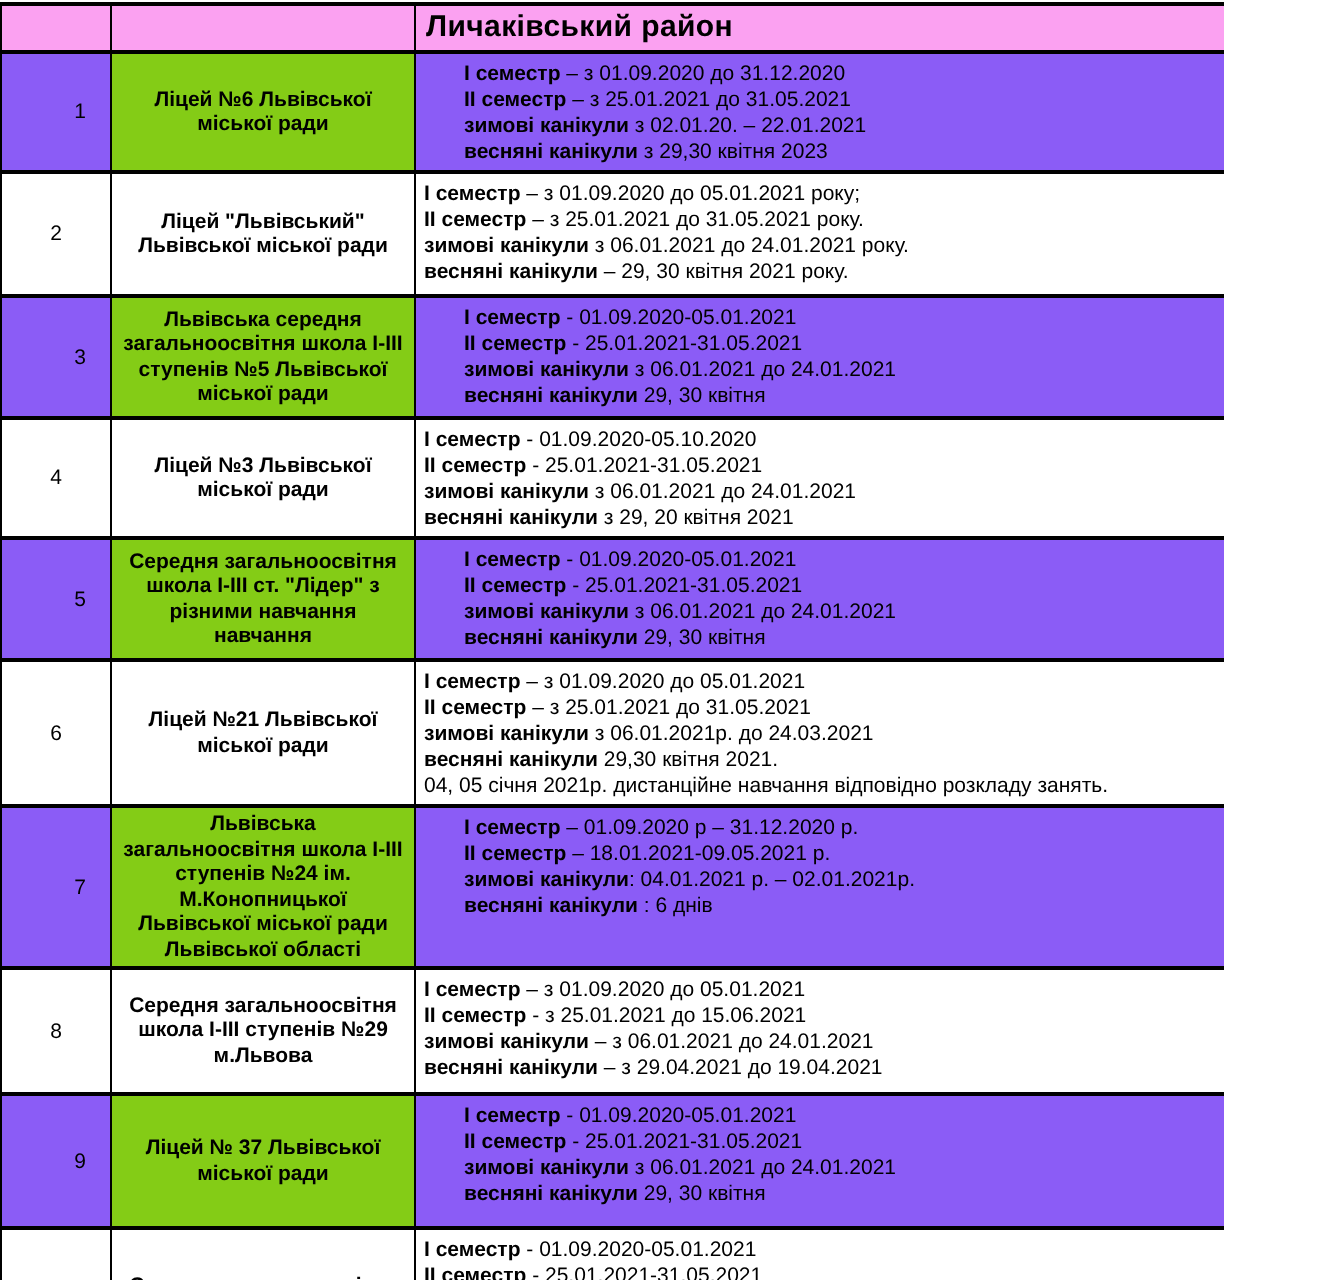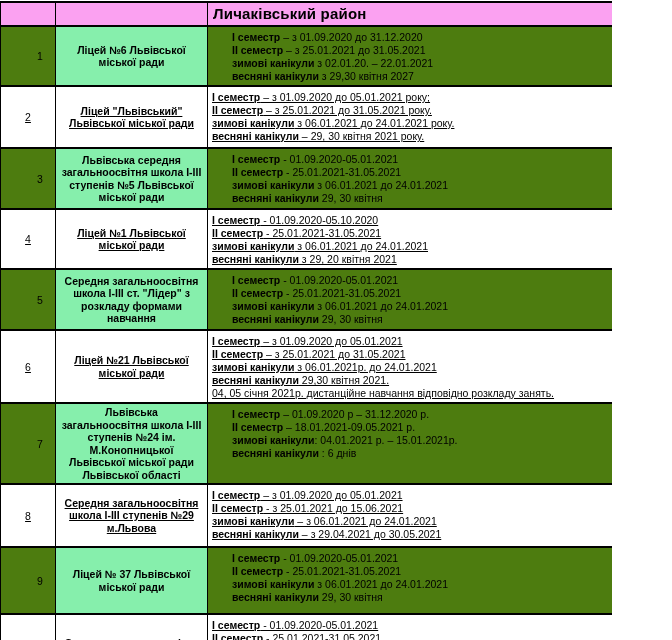--- a/index.html
+++ b/index.html
@@ -46,32 +46,32 @@
     vertical-align: middle;
     font-size: 10.5px;
   }
   tbody td.name {
     text-align: center;
     vertical-align: middle;
     font-weight: bold;
     font-size: 10.5px;
     line-height: 12.5px;
     padding: 2px 5px;
-    background: #86efac;
+    background: #84cc16;
   }
   tbody td.details {
     vertical-align: top;
     font-size: 10.5px;
     line-height: 13px;
     padding: 4px 4px 2px 4px;
     white-space: nowrap;
   }
   tbody tr.shaded td.num,
-  tbody tr.shaded td.details { background: #4d7c0f; padding-left: 24px; }
-  tbody tr.plain td { background: #ffffff; text-decoration: underline; }
+  tbody tr.shaded td.details { background: #8b5cf6; padding-left: 24px; }
+  tbody tr.plain td { background: #ffffff; }
   .line b { font-weight: bold; }
   
   tbody tr:nth-child(1)  { height: 60px; }
   tbody tr:nth-child(2)  { height: 62px; }
   tbody tr:nth-child(3)  { height: 61px; }
   tbody tr:nth-child(4)  { height: 59px; }
   tbody tr:nth-child(5)  { height: 61px; }
   tbody tr:nth-child(6)  { height: 72px; }
   tbody tr:nth-child(7)  { height: 66px; }
   tbody tr:nth-child(8)  { height: 63px; }
@@ -98,21 +98,21 @@
       </tr>
     </thead>
     <tbody id="rows">
         <tr class="shaded">
           <td class="num">1</td>
           <td class="name">Ліцей №6 Львівської міської ради</td>
           <td class="details">
             <div class="line"><b>І семестр</b><span> – з 01.09.2020 до 31.12.2020</span></div>
             <div class="line"><b>ІІ семестр</b><span> – з 25.01.2021 до 31.05.2021</span></div>
             <div class="line"><b>зимові канікули</b><span> з 02.01.20. – 22.01.2021</span></div>
-            <div class="line"><b>весняні канікули</b><span> з 29,30 квітня 2027</span></div>
+            <div class="line"><b>весняні канікули</b><span> з 29,30 квітня 2023</span></div>
           </td>
         </tr>
         <tr class="plain">
           <td class="num">2</td>
           <td class="name">Ліцей "Львівський" Львівської міської ради</td>
           <td class="details">
             <div class="line"><b>І семестр</b><span> – з 01.09.2020 до 05.01.2021 року;</span></div>
             <div class="line"><b>ІІ семестр</b><span> – з 25.01.2021 до 31.05.2021 року.</span></div>
             <div class="line"><b>зимові канікули</b><span> з 06.01.2021 до 24.01.2021 року.</span></div>
             <div class="line"><b>весняні канікули</b><span> – 29, 30 квітня 2021 року.</span></div>
@@ -123,67 +123,67 @@
           <td class="name">Львівська середня загальноосвітня школа І-ІІІ ступенів №5 Львівської міської ради</td>
           <td class="details">
             <div class="line"><b>І семестр</b><span> - 01.09.2020-05.01.2021</span></div>
             <div class="line"><b>ІІ семестр</b><span> - 25.01.2021-31.05.2021</span></div>
             <div class="line"><b>зимові канікули</b><span> з 06.01.2021 до 24.01.2021</span></div>
             <div class="line"><b>весняні канікули</b><span> 29, 30 квітня</span></div>
           </td>
         </tr>
         <tr class="plain">
           <td class="num">4</td>
-          <td class="name">Ліцей №1 Львівської міської ради</td>
+          <td class="name">Ліцей №3 Львівської міської ради</td>
           <td class="details">
             <div class="line"><b>І семестр</b><span> - 01.09.2020-05.10.2020</span></div>
             <div class="line"><b>ІІ семестр</b><span> - 25.01.2021-31.05.2021</span></div>
             <div class="line"><b>зимові канікули</b><span> з 06.01.2021 до 24.01.2021</span></div>
             <div class="line"><b>весняні канікули</b><span> з 29, 20 квітня 2021</span></div>
           </td>
         </tr>
         <tr class="shaded">
           <td class="num">5</td>
-          <td class="name">Середня загальноосвітня школа І-ІІІ ст. "Лідер" з розкладу формами навчання</td>
+          <td class="name">Середня загальноосвітня школа І-ІІІ ст. "Лідер" з різними навчання навчання</td>
           <td class="details">
             <div class="line"><b>І семестр</b><span> - 01.09.2020-05.01.2021</span></div>
             <div class="line"><b>ІІ семестр</b><span> - 25.01.2021-31.05.2021</span></div>
             <div class="line"><b>зимові канікули</b><span> з 06.01.2021 до 24.01.2021</span></div>
             <div class="line"><b>весняні канікули</b><span> 29, 30 квітня</span></div>
           </td>
         </tr>
         <tr class="plain">
           <td class="num">6</td>
           <td class="name">Ліцей №21 Львівської міської ради</td>
           <td class="details">
             <div class="line"><b>І семестр</b><span> – з 01.09.2020 до 05.01.2021</span></div>
             <div class="line"><b>ІІ семестр</b><span> – з 25.01.2021 до 31.05.2021</span></div>
-            <div class="line"><b>зимові канікули</b><span> з 06.01.2021р. до 24.01.2021</span></div>
+            <div class="line"><b>зимові канікули</b><span> з 06.01.2021р. до 24.03.2021</span></div>
             <div class="line"><b>весняні канікули</b><span> 29,30 квітня 2021.</span></div>
             <div class="line"><span>04, 05 січня 2021р. дистанційне навчання відповідно розкладу занять.</span></div>
           </td>
         </tr>
         <tr class="shaded">
           <td class="num">7</td>
           <td class="name">Львівська загальноосвітня школа І-ІІІ ступенів №24 ім. М.Конопницької Львівської міської ради Львівської області</td>
           <td class="details">
             <div class="line"><b>І семестр</b><span> – 01.09.2020 р – 31.12.2020 р.</span></div>
             <div class="line"><b>ІІ семестр</b><span> – 18.01.2021-09.05.2021 р.</span></div>
-            <div class="line"><b>зимові канікули</b><span>: 04.01.2021 р. – 15.01.2021р.</span></div>
+            <div class="line"><b>зимові канікули</b><span>: 04.01.2021 р. – 02.01.2021р.</span></div>
             <div class="line"><b>весняні канікули</b><span> : 6 днів</span></div>
           </td>
         </tr>
         <tr class="plain">
           <td class="num">8</td>
           <td class="name">Середня загальноосвітня школа І-ІІІ ступенів №29 м.Львова</td>
           <td class="details">
             <div class="line"><b>І семестр</b><span> – з 01.09.2020 до 05.01.2021</span></div>
             <div class="line"><b>ІІ семестр</b><span> - з 25.01.2021 до 15.06.2021</span></div>
             <div class="line"><b>зимові канікули</b><span> – з 06.01.2021 до 24.01.2021</span></div>
-            <div class="line"><b>весняні канікули</b><span> – з 29.04.2021 до 30.05.2021</span></div>
+            <div class="line"><b>весняні канікули</b><span> – з 29.04.2021 до 19.04.2021</span></div>
           </td>
         </tr>
         <tr class="shaded">
           <td class="num">9</td>
           <td class="name">Ліцей № 37 Львівської міської ради</td>
           <td class="details">
             <div class="line"><b>І семестр</b><span> - 01.09.2020-05.01.2021</span></div>
             <div class="line"><b>ІІ семестр</b><span> - 25.01.2021-31.05.2021</span></div>
             <div class="line"><b>зимові канікули</b><span> з 06.01.2021 до 24.01.2021</span></div>
             <div class="line"><b>весняні канікули</b><span> 29, 30 квітня</span></div>

